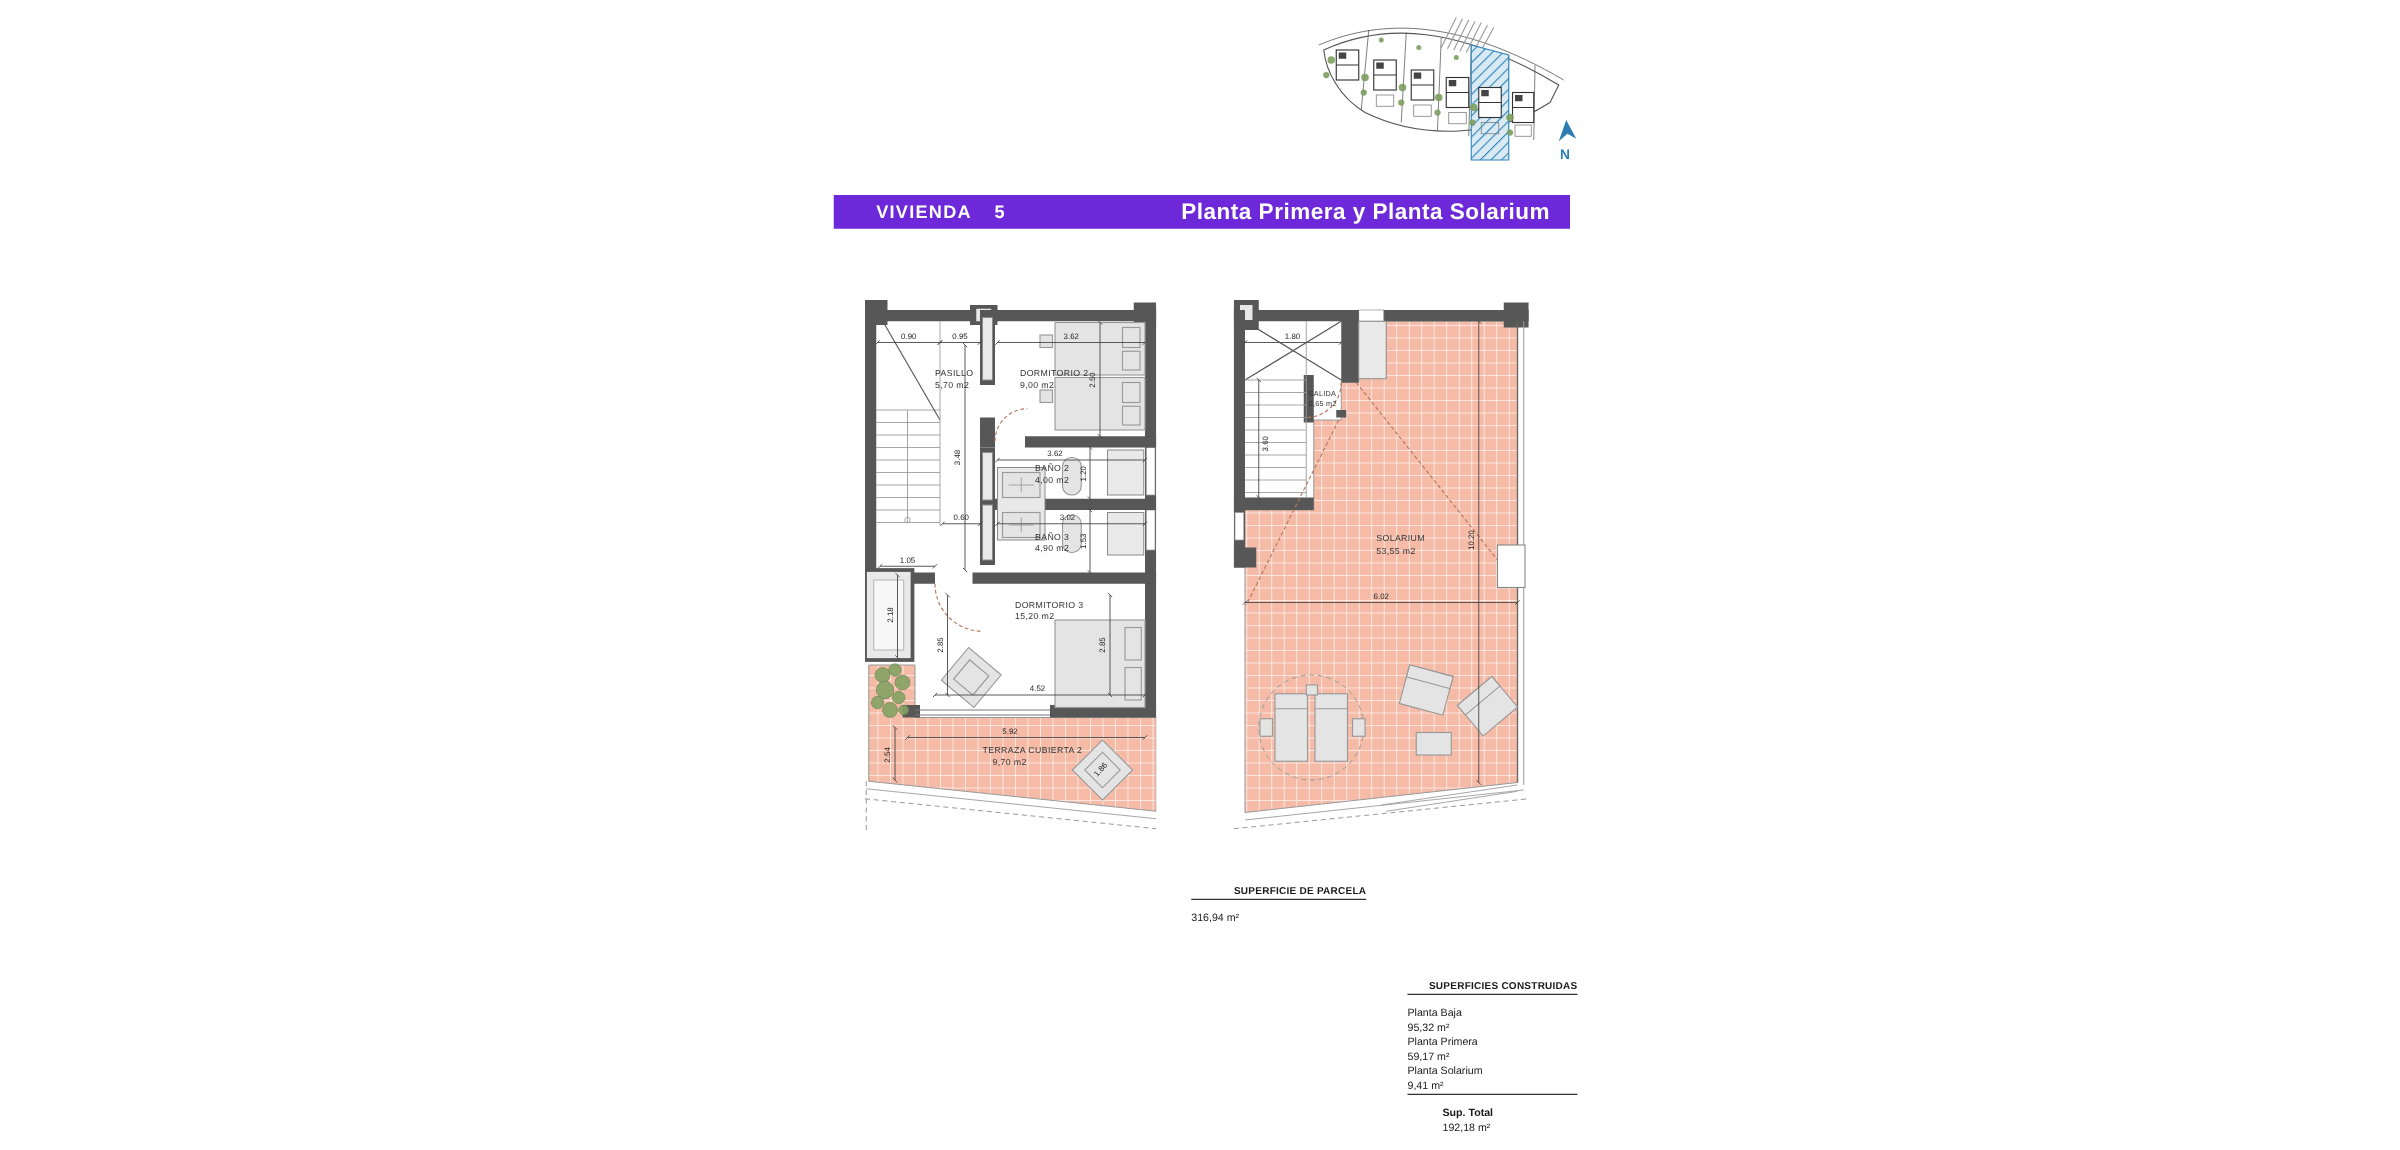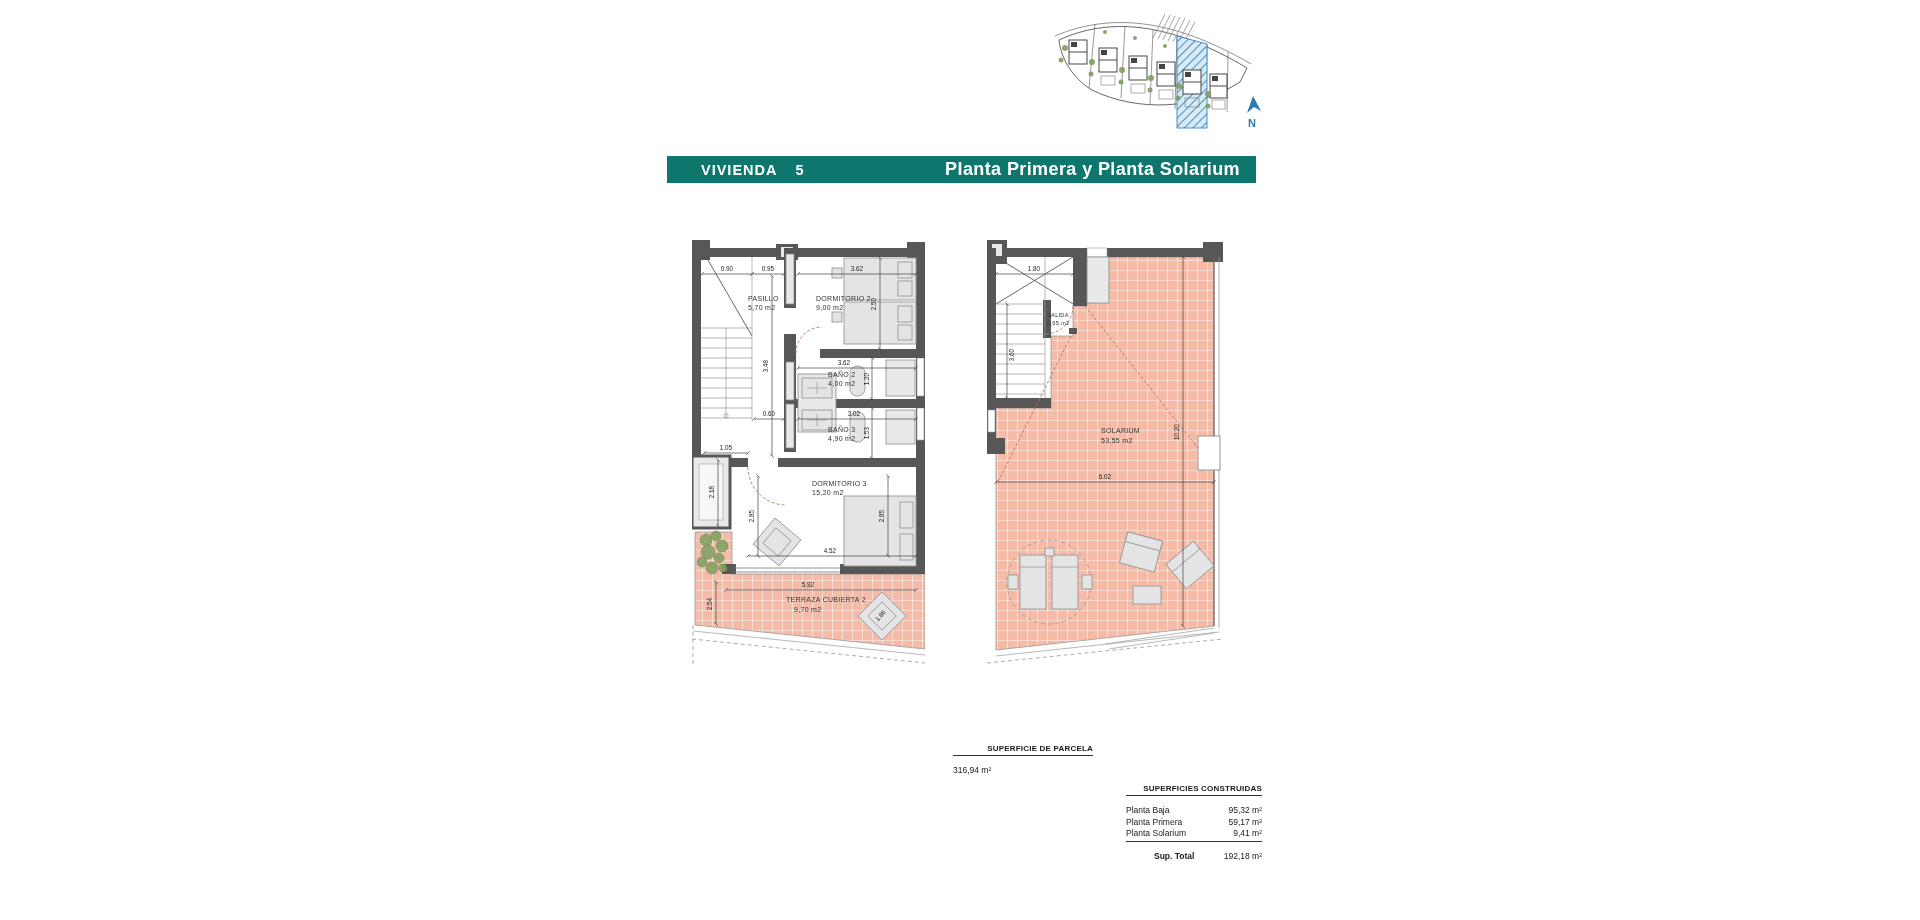--- a/index.html
+++ b/index.html
@@ -1,20 +1,20 @@
 <!DOCTYPE html>
 <html><head>
 <meta charset="utf-8">
 <style>
   html,body{margin:0;padding:0;background:#fff;}
   #page{position:relative;width:1920px;height:920px;background:#ffffff;overflow:hidden;
         font-family:"Liberation Sans",sans-serif;}
   
   .titlebar{position:absolute;left:667px;top:156px;width:589px;height:27px;
-            background:#0f766e;display:flex;align-items:center;justify-content:space-between;}
+            background:#6d28d9;display:flex;align-items:center;justify-content:space-between;}
   .titlebar .lt{color:#fff;font-weight:bold;font-size:14.5px;letter-spacing:1px;margin-left:34px;display:flex;gap:18px;}
   .titlebar .rt{color:#fff;font-weight:bold;font-size:18px;letter-spacing:.4px;margin-right:16px;}
   
   .plansvg{position:absolute;}
   svg text{font-family:"Liberation Sans",sans-serif;}
   .dim{font-size:6.3px;fill:#222;}
   .dimv{font-size:6.3px;fill:#222;}
   .room{font-size:7px;fill:#333;letter-spacing:.3px;}
   .rsmall{font-size:5.8px;fill:#333;letter-spacing:.2px;}
   .dim-line{stroke:#444;stroke-width:.7;marker-start:url(#tk);marker-end:url(#tk);}
@@ -22,21 +22,21 @@
   .lite{fill:#e9e9e9;stroke:#8a8a8a;stroke-width:.8;}
   .furn{fill:#e4e4e4;stroke:#999;stroke-width:.9;}
   .swing{fill:none;stroke:#b5765c;stroke-width:.9;stroke-dasharray:3 2;}
   .thin{stroke:#777;stroke-width:.8;fill:none;}
   .tread{stroke:#9a9a9a;stroke-width:.7;}
   
   .sumcol{position:absolute;font-size:8.5px;color:#1a1a1a;}
   .sumhead{font-weight:bold;font-size:8px;letter-spacing:.2px;text-align:right;
            border-bottom:1.2px solid #333;padding-bottom:2px;}
   .sumval{text-align:left;margin-top:9px;}
-  .srow{display:flex;justify-content:space-between;line-height:11.5px;}
+  .srow{display:flex;line-height:11.5px;flex-direction:column;}
   .rows3{margin-top:9px;border-bottom:1.2px solid #333;padding-bottom:1px;}
   .totrow{margin-top:9px;margin-left:28px;}
 </style>
 </head>
 <body>
 
 <div id="page">
 
   <svg width="0" height="0" style="position:absolute" aria-hidden="true">
     <defs>
@@ -392,21 +392,21 @@
       <text class="dimv" x="27" y="115" text-anchor="middle" transform="rotate(-90 27 115)">3.60</text>
       <text class="dimv" x="192" y="192" text-anchor="middle" transform="rotate(-90 192 192)">10.20</text>
       <text class="dim" x="118" y="239" text-anchor="middle">6.02</text>
       <text class="rsmall" x="60" y="77">SALIDA</text>
       <text class="rsmall" x="60" y="85">0,65 m2</text>
       <text class="room" x="114" y="193">SOLARIUM</text>
       <text class="room" x="114" y="203">53,55 m2</text>
     </g>
   </svg>
 
-  <div class="sumcol" style="left:953px;top:744px;width:140px">
+  <div class="sumcol" style="left:953px;top:708px;width:140px">
     <div class="sumhead">SUPERFICIE DE PARCELA</div>
     <div class="sumval">316,94 m²</div>
   </div>
 
   <div class="sumcol" style="left:1126px;top:784px;width:136px">
     <div class="sumhead">SUPERFICIES CONSTRUIDAS</div>
     <div class="rows3">
       <div class="srow">
         <span>Planta Baja</span>
         <span>95,32 m²</span>

